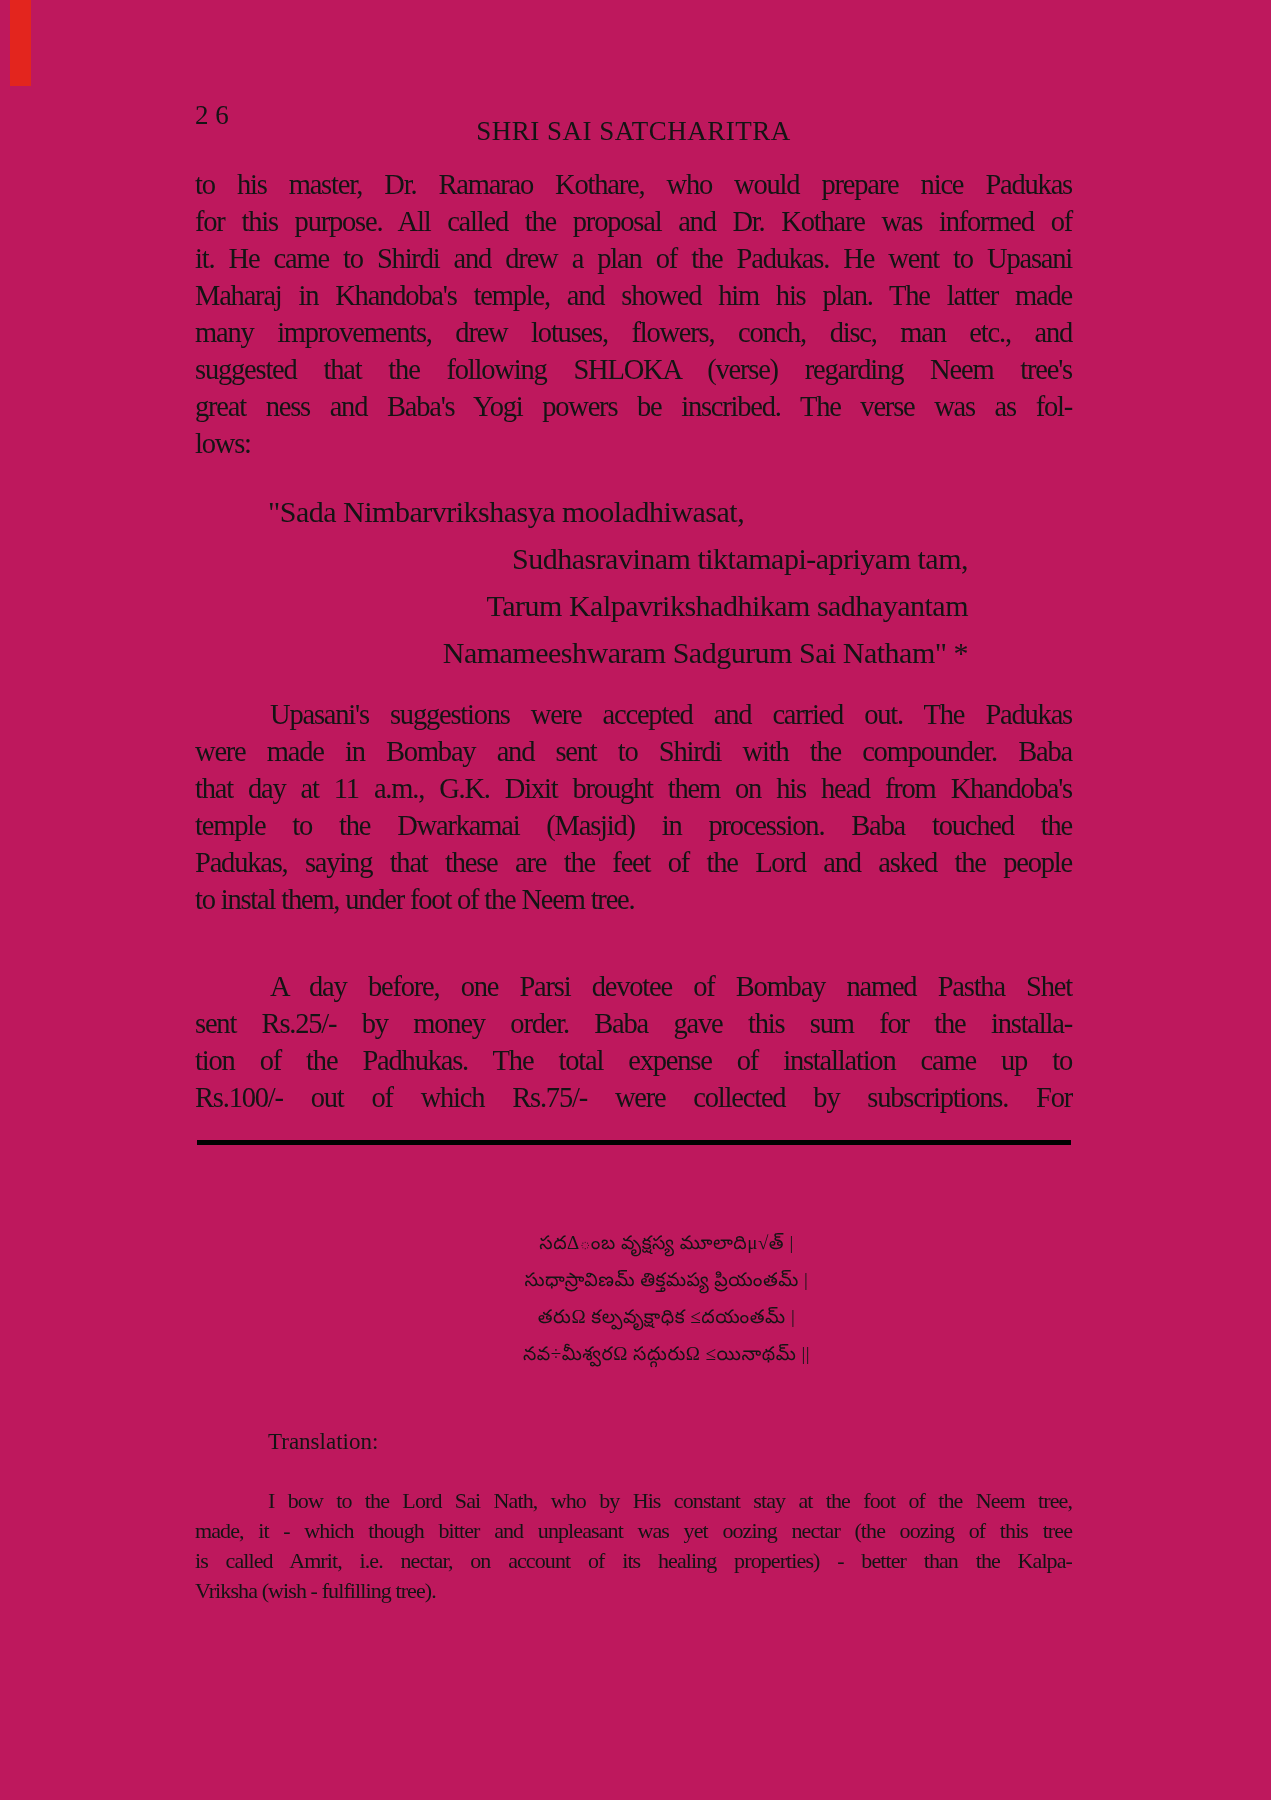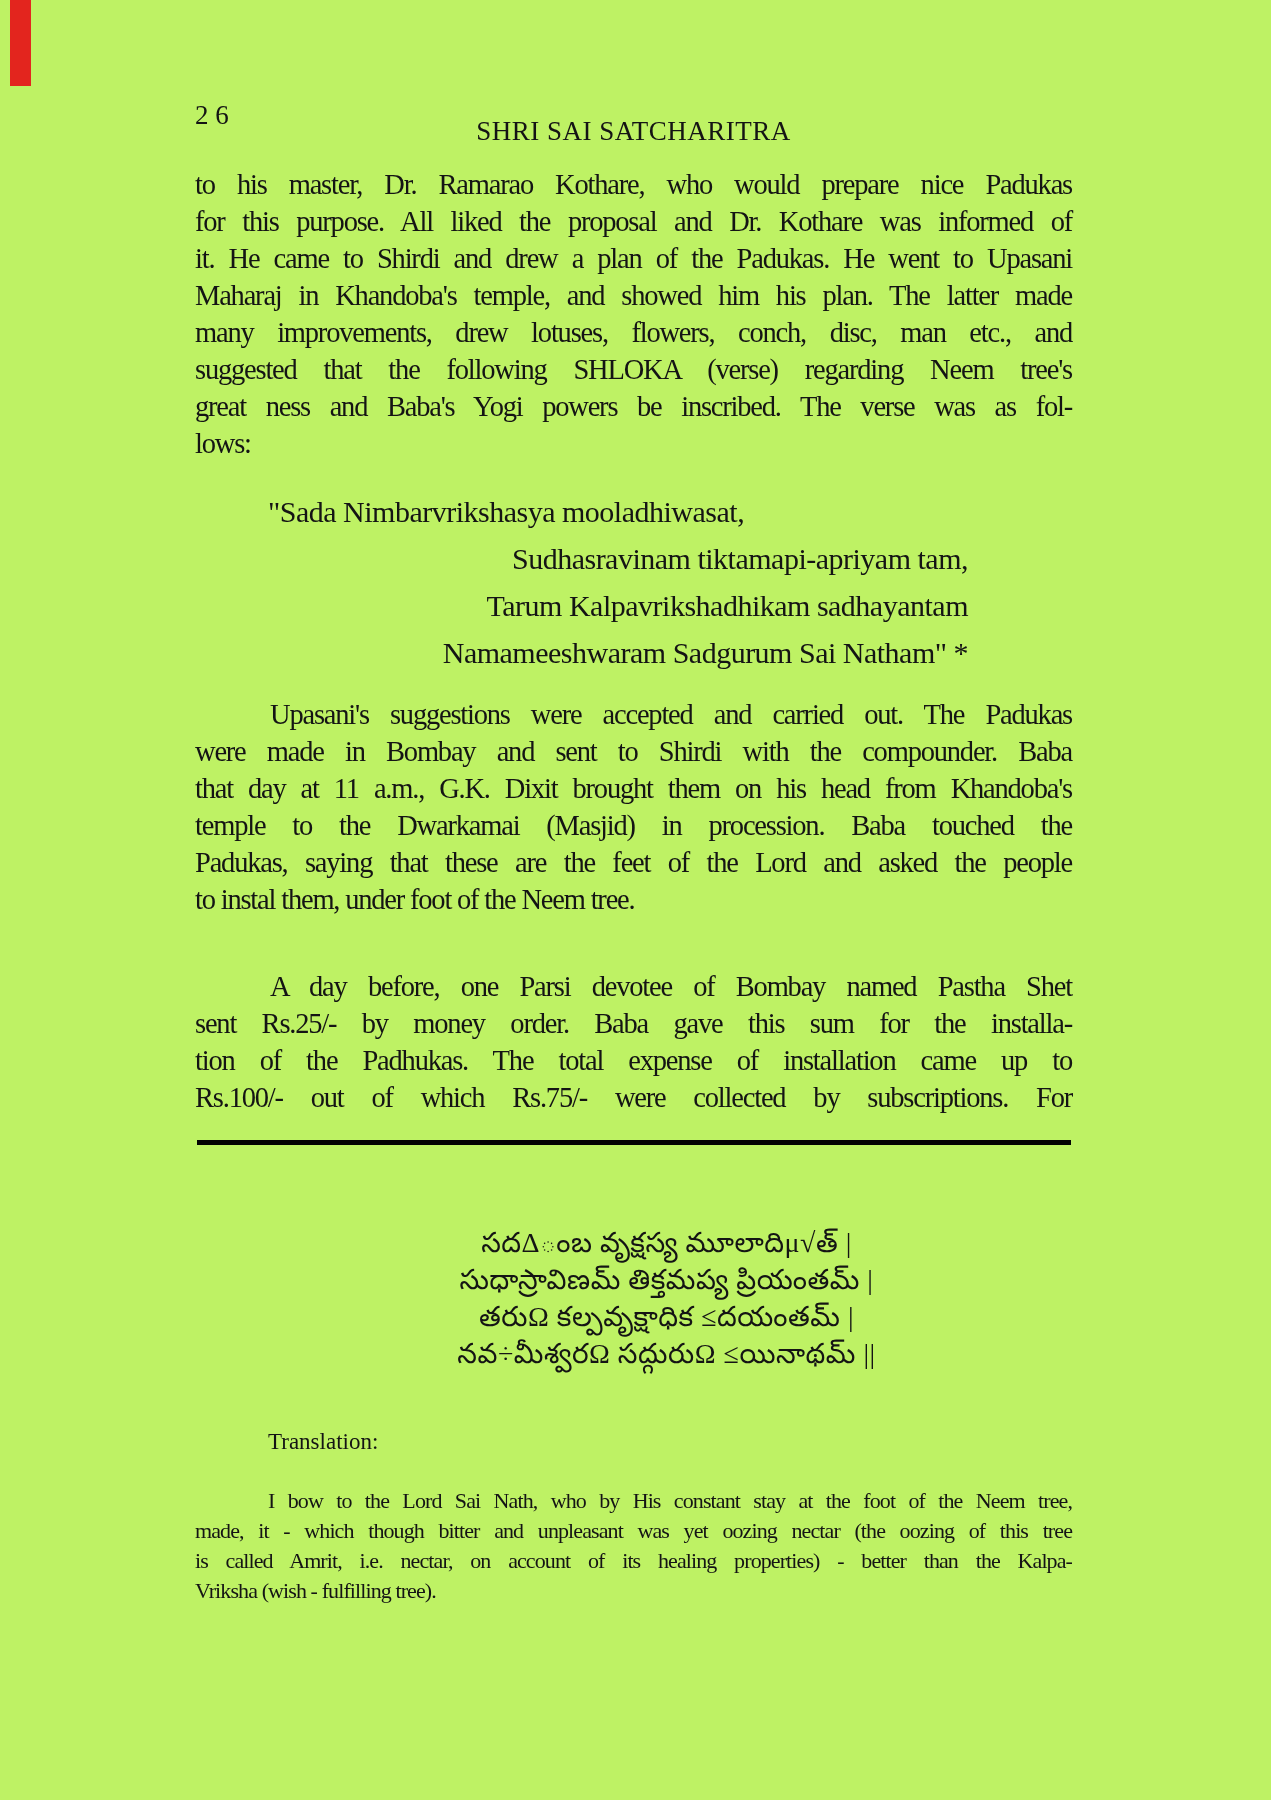--- a/index.html
+++ b/index.html
@@ -1,20 +1,20 @@
 <!DOCTYPE html>
 <html><head>
 <meta charset="utf-8">
 <style>
   html, body { margin: 0; padding: 0; background: #ffffff; }
   .page {
     position: relative;
     width: 1271px;
     height: 1800px;
-    background: #bef264;
+    background: #be185d;
     font-family: "Liberation Serif", "DejaVu Serif", serif;
     color: #141414;
     overflow: hidden;
   }
   .margin-mark {
     position: absolute;
     left: 10px; top: 0; width: 21px; height: 86px;
     background: #e3251e;
   }
   .header {
@@ -55,21 +55,21 @@
     left: 197px; top: 1140px; width: 874px; height: 5px;
     background: #030303;
   }
 
   .shloka {
     position: absolute;
     left: 228px; top: 1224px; width: 877px;
     text-align: center;
   }
   .shloka .sln {
-    font-size: 28px;
+    font-size: 19px;
     line-height: 37px;
     letter-spacing: 0.5px;
   }
 
   .trans-label {
     position: absolute;
     left: 268px; top: 1428px;
     font-size: 23px; line-height: 28px;
   }
   .trans { top: 1486px; }
@@ -87,21 +87,21 @@
 
   <div class="margin-mark"></div>
 
   <div class="header">
     <span class="pgnum">2 6</span>
     <span class="ptitle">SHRI SAI SATCHARITRA</span>
   </div>
 
   <div class="para p1">
     <div class="ln">to his master, Dr. Ramarao Kothare, who would prepare nice Padukas</div>
-    <div class="ln">for this purpose. All liked the proposal and Dr. Kothare was informed of</div>
+    <div class="ln">for this purpose. All called the proposal and Dr. Kothare was informed of</div>
     <div class="ln">it. He came to Shirdi and drew a plan of the Padukas. He went to Upasani</div>
     <div class="ln">Maharaj in Khandoba's temple, and showed him his plan. The latter made</div>
     <div class="ln">many improvements, drew lotuses, flowers, conch, disc, man etc., and</div>
     <div class="ln">suggested that the following SHLOKA (verse) regarding Neem tree's</div>
     <div class="ln">great ness and Baba's Yogi powers be inscribed. The verse was as fol-</div>
     <div class="ln last">lows:</div>
   </div>
 
   <div class="verse">
     <div class="vln">"Sada Nimbarvrikshasya mooladhiwasat,</div>

